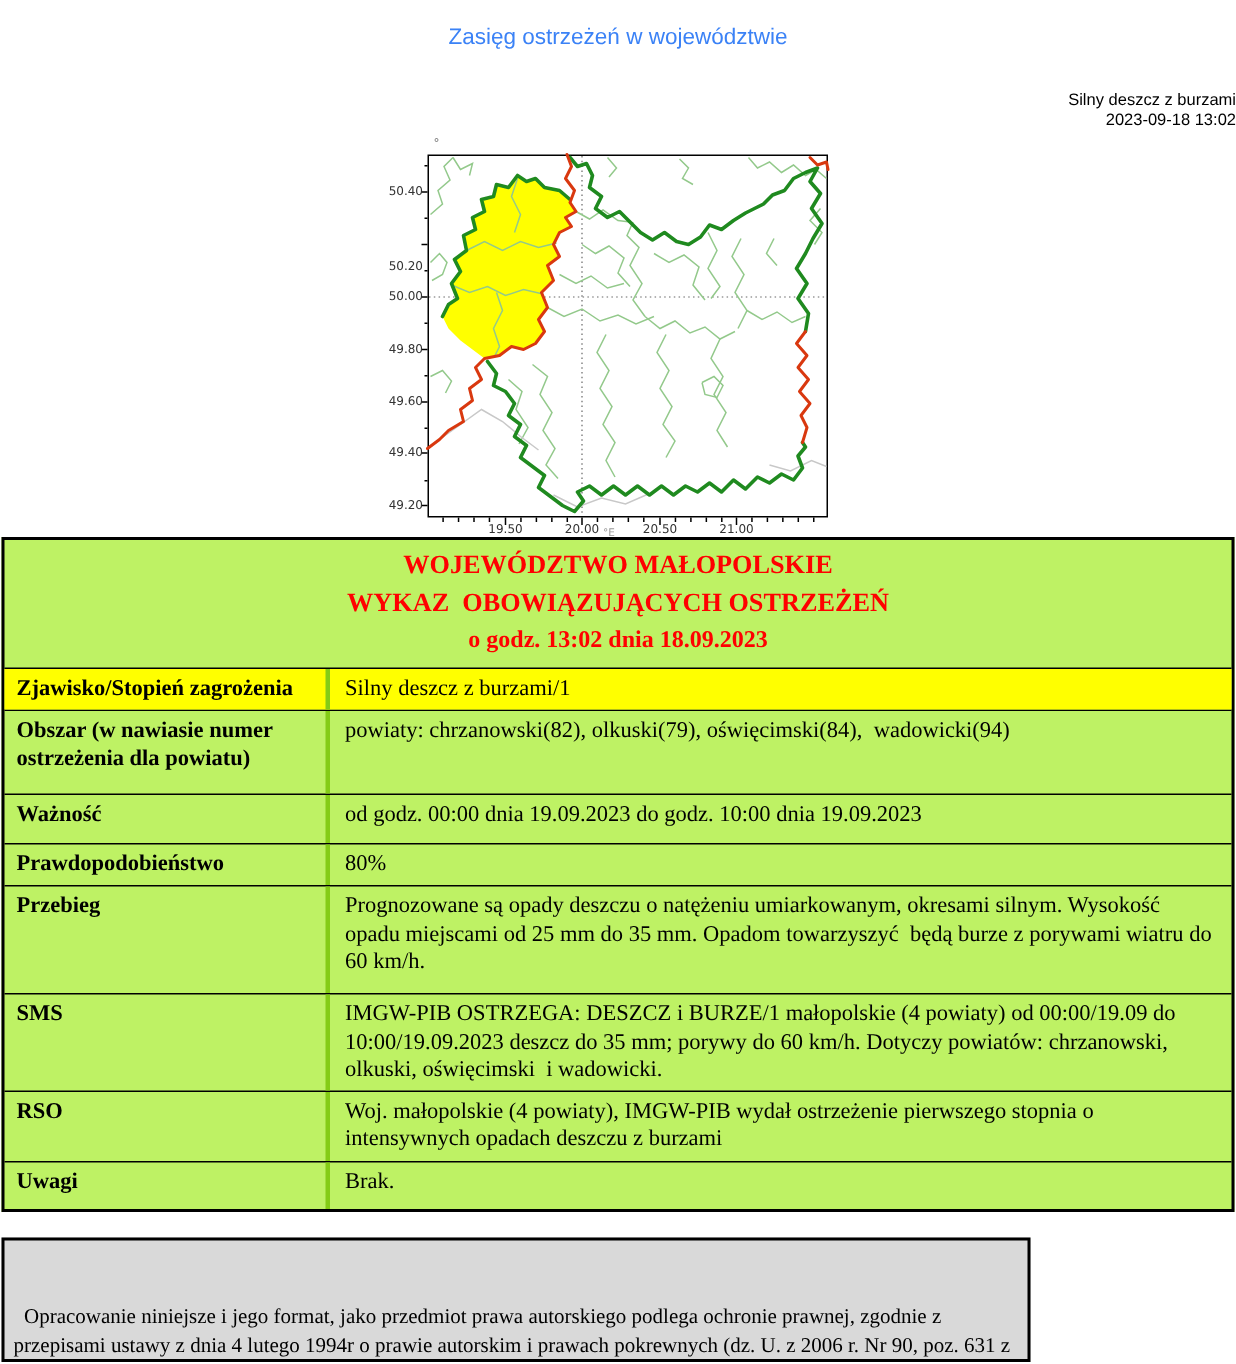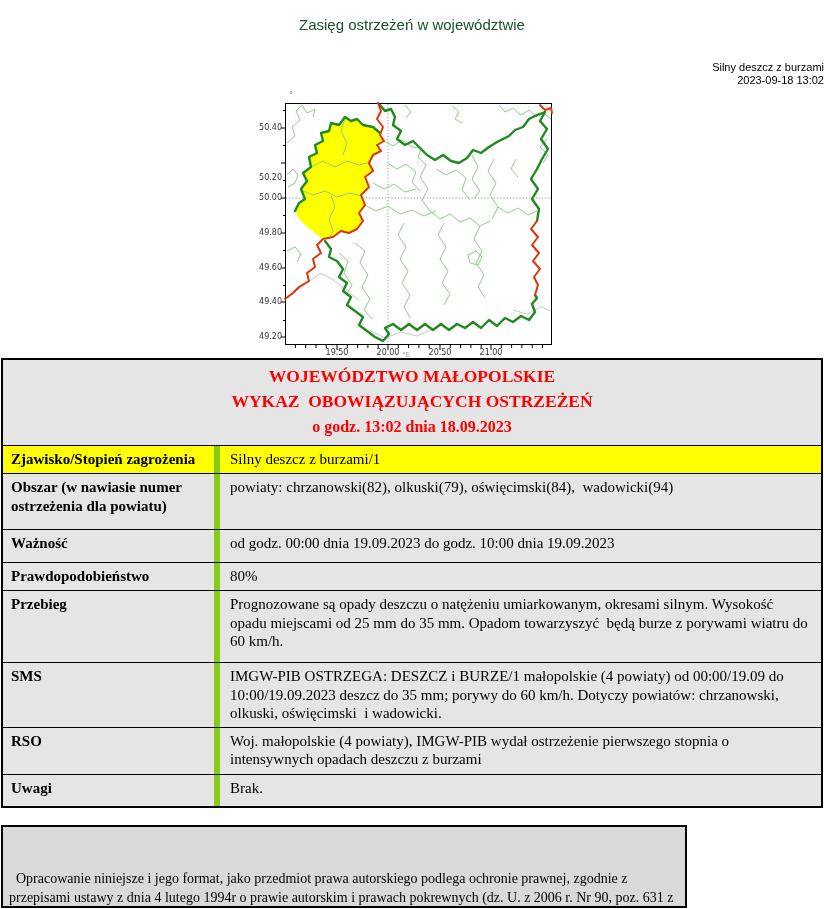--- a/index.html
+++ b/index.html
@@ -4,21 +4,21 @@
 <style>
   * { margin:0; padding:0; box-sizing:border-box; }
   html,body { background:#ffffff; }
   body {
     position:relative; width:824px; height:909px; overflow:hidden;
     font-family:"Liberation Serif", serif; color:#000;
   }
   
   .doc-title {
     position:absolute; top:16px; left:0; width:824px; text-align:center;
-    font-family:"Liberation Sans", sans-serif; font-size:15px; color:#14532d;
+    font-family:"Liberation Sans", sans-serif; font-size:15px; color:#3b82f6;
   }
   .doc-subtitle {
     position:absolute; top:61px; left:0; width:824px; text-align:right;
     font-family:"Liberation Sans", sans-serif; font-size:11px; line-height:13px; color:#000;
   }
   
   .map-section { position:absolute; left:0; top:0; width:824px; height:358px; }
   .map-svg { position:absolute; left:285px; top:103px; overflow:visible; }
   .ytick {
     position:absolute; width:32px; text-align:right;
@@ -38,29 +38,29 @@
   }
   .county { stroke:#93c98b; stroke-width:1; fill:none; }
   .grayline { stroke:#c8c8c8; stroke-width:1; fill:none; }
   .vborder { stroke:#1f8a1f; stroke-width:2.4; fill:none; stroke-linejoin:round; stroke-linecap:round; }
   .warnline { stroke:#d9380f; stroke-width:2; fill:none; stroke-linejoin:round; stroke-linecap:round; }
   .gridline { stroke:#666; stroke-width:0.8; stroke-dasharray:1 2.2; }
   .tickmark { stroke:#000; stroke-width:1; }
   
   .warning-table {
     position:absolute; left:1px; top:358px; width:822px;
-    border:2px solid #000; background:#e5e5e5;
+    border:2px solid #000; background:#bef264;
   }
   .table-head { text-align:center; padding:4px 0 6px; }
   .table-head span { display:block; color:#ff0000; font-weight:bold; white-space:pre-wrap; }
   .head-l { font-size:17.5px; line-height:25px; }
   .head-s { font-size:16px; line-height:25px; }
   .trow { display:flex; border-top:1px solid #000; }
   .tlabel {
-    width:217px; flex:0 0 217px; border-right:6px solid #84cc16;
+    width:217px; flex:0 0 217px; border-right:3px solid #84cc16;
     font-weight:bold; font-size:15px; line-height:19px; padding:4px 6px 4px 8px;
     white-space:pre-wrap;
   }
   .tvalue {
     flex:1; font-size:15px; line-height:18.5px; padding:4px 8px 4px 10px;
     white-space:pre-wrap;
   }
   .row-highlight .tlabel, .row-highlight .tvalue { background:#ffff00; }
   
   .copyright {

